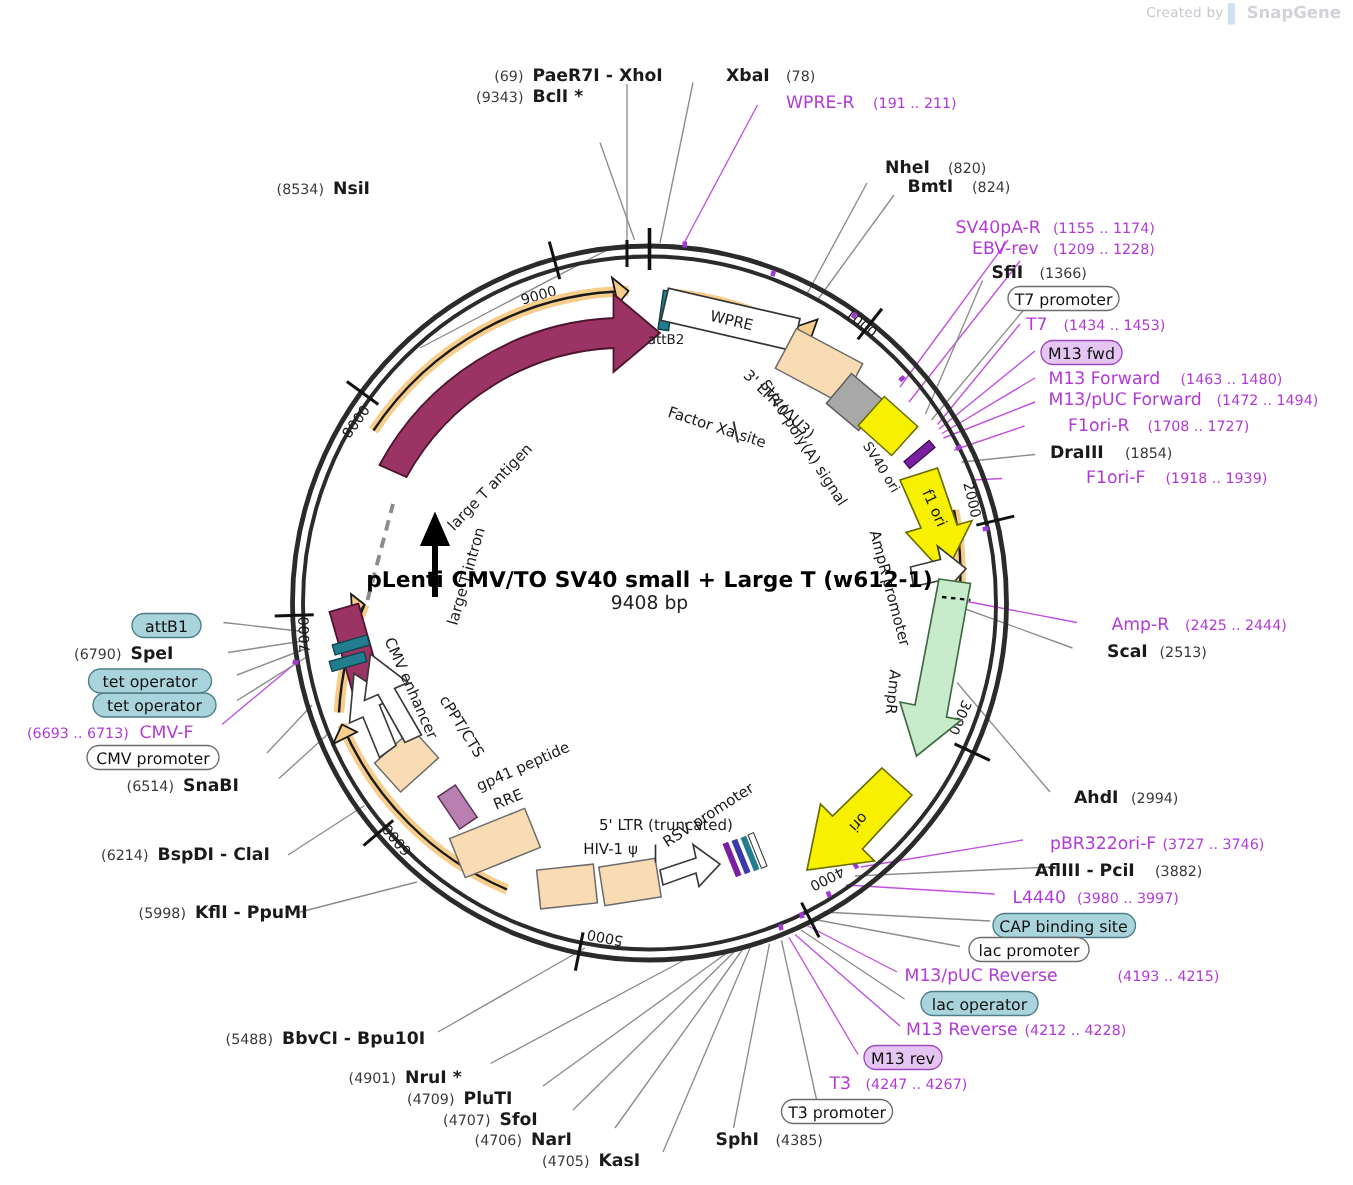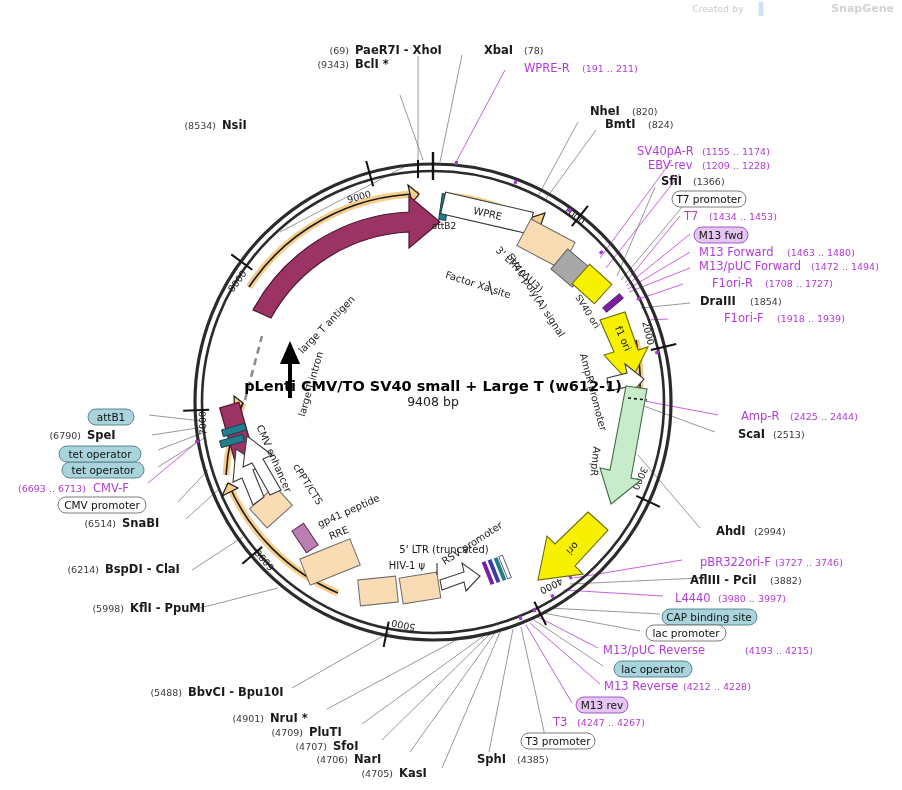--- a/index.html
+++ b/index.html
@@ -5,23 +5,23 @@
   html,body{margin:0;padding:0;}
   body{
     width:902px;height:790px;background:#ffffff;overflow:hidden;position:relative;
     font-family:"DejaVu Sans","Liberation Sans",sans-serif;
     -webkit-font-smoothing:antialiased;
   }
   #stage{position:absolute;left:0;top:0;width:902px;height:790px;}
   svg#map{position:absolute;left:0;top:0;width:902px;height:790px;display:block;}
 
   
-  .wm{position:absolute;right:8px;top:2px;display:flex;align-items:center;gap:15px;
+  .wm{position:absolute;right:8px;top:2px;display:flex;align-items:center;gap:3px;
       font-size:9px;color:#c9c9cf;letter-spacing:.2px;}
-  .wm .wm-brand{font-size:11px;font-weight:bold;color:#d2d2d8;letter-spacing:0;margin-left:48px;}
+  .wm .wm-brand{font-size:11px;font-weight:bold;color:#d2d2d8;letter-spacing:0;}
   .wm .wm-mark{color:#cfe2f5;font-size:12px;line-height:1;}
 
   
   text{font-family:"DejaVu Sans","Liberation Sans",sans-serif;}
   .enz{font-size:11.5px;font-weight:bold;fill:#1a1a1a;}
   .enzpos{font-size:9.5px;fill:#3a3a3a;font-weight:normal;}
   .prim{font-size:11.5px;fill:#b23bd8;}
   .primpos{font-size:9.5px;fill:#b23bd8;}
   .feat-in{font-size:10px;fill:#1a1a1a;}
   .feat-small{font-size:9px;fill:#1a1a1a;}

